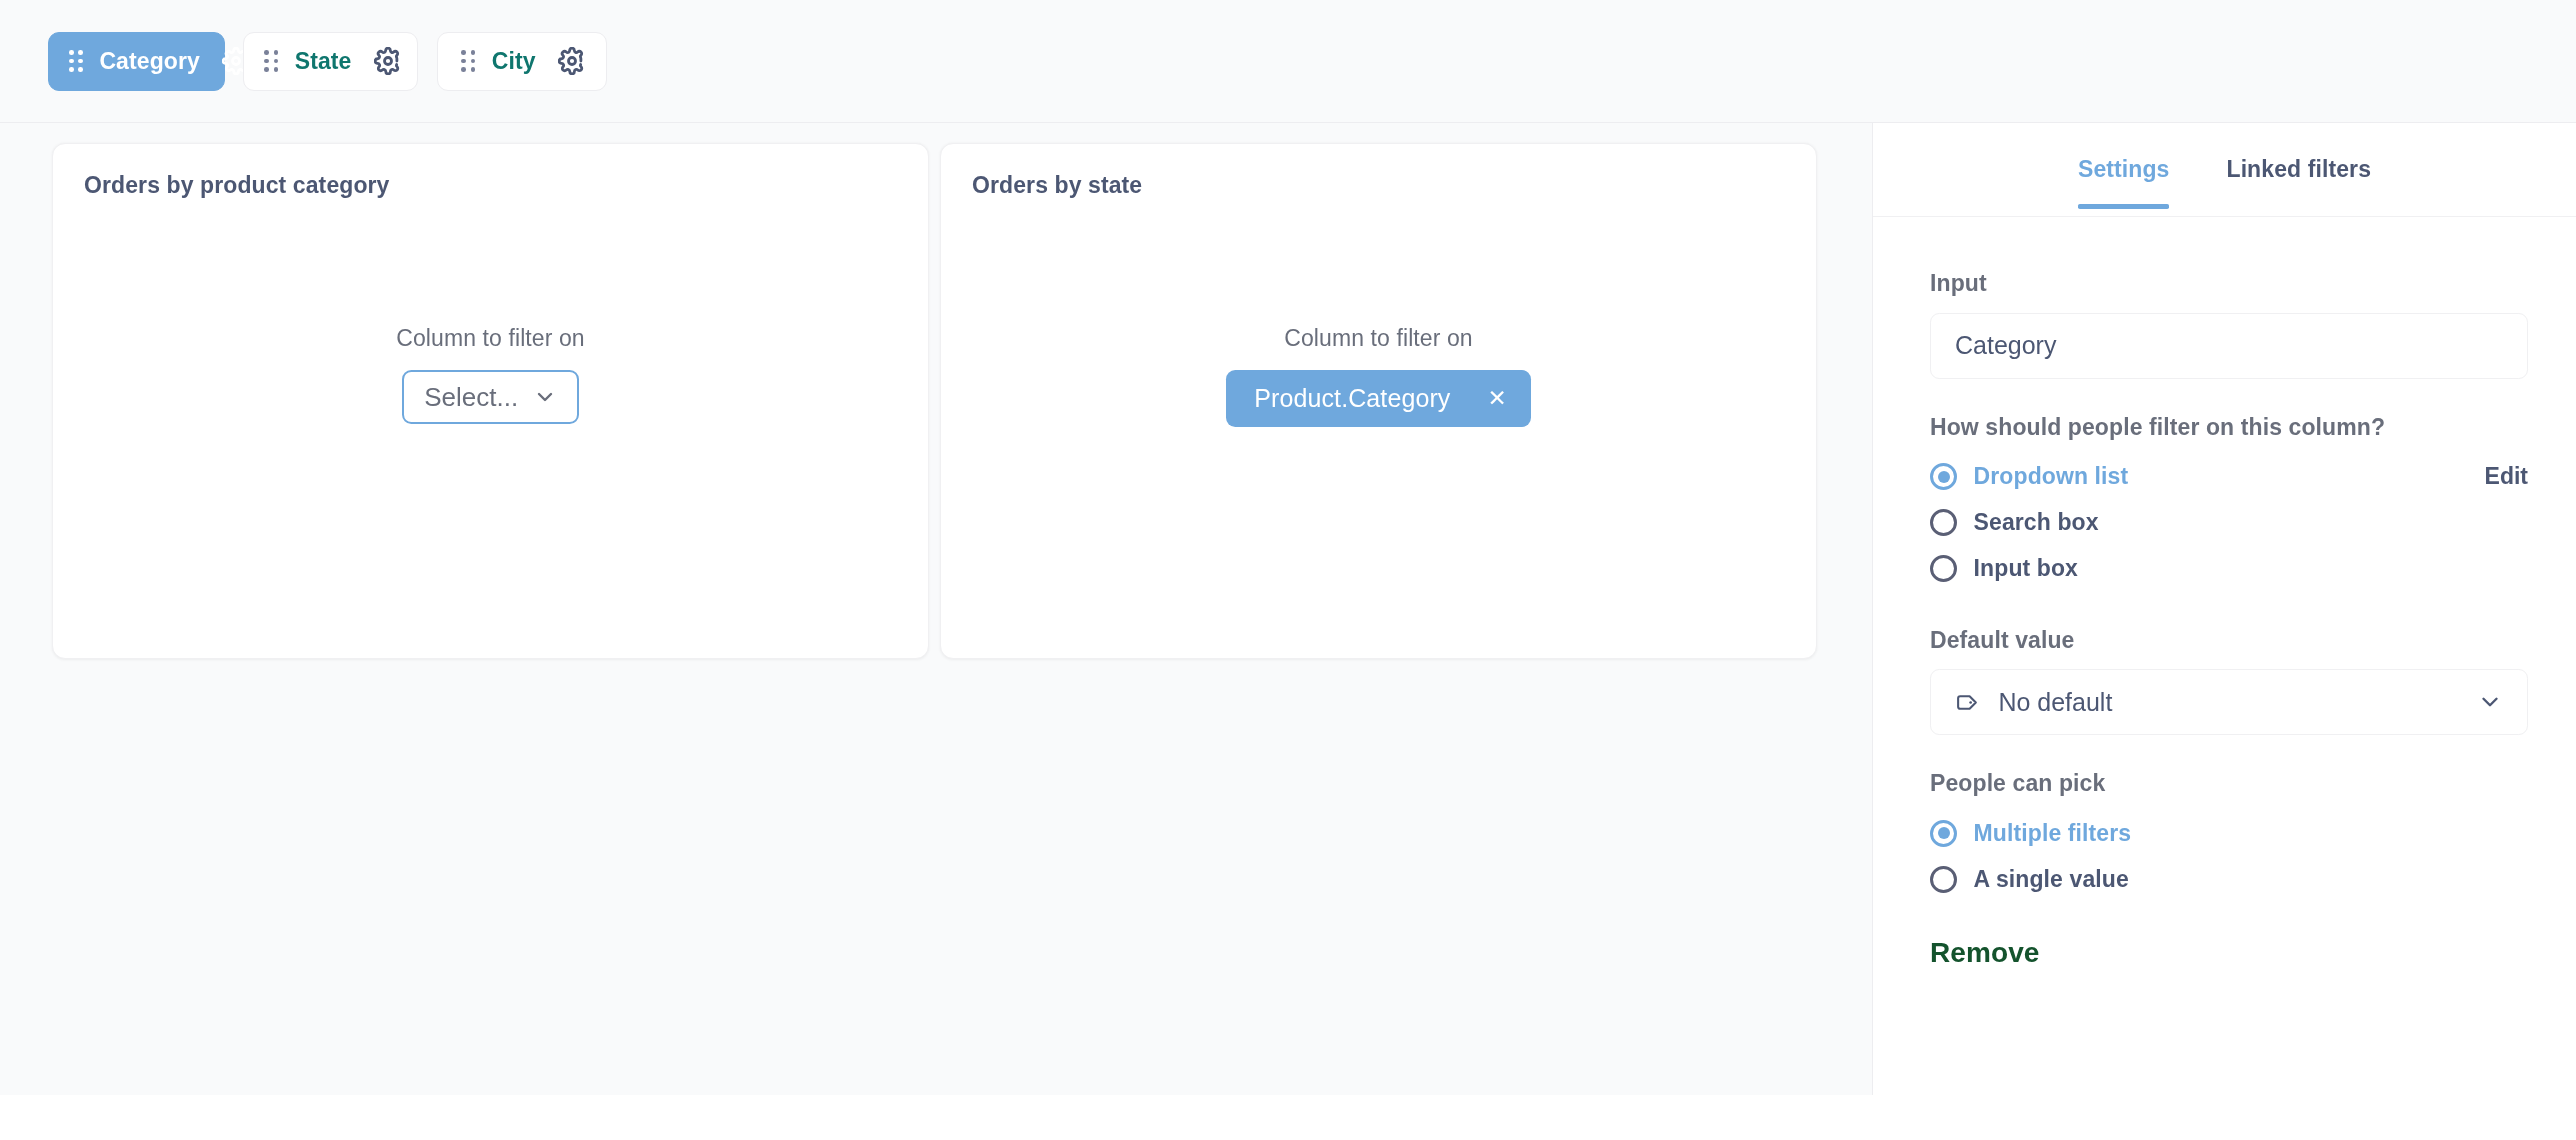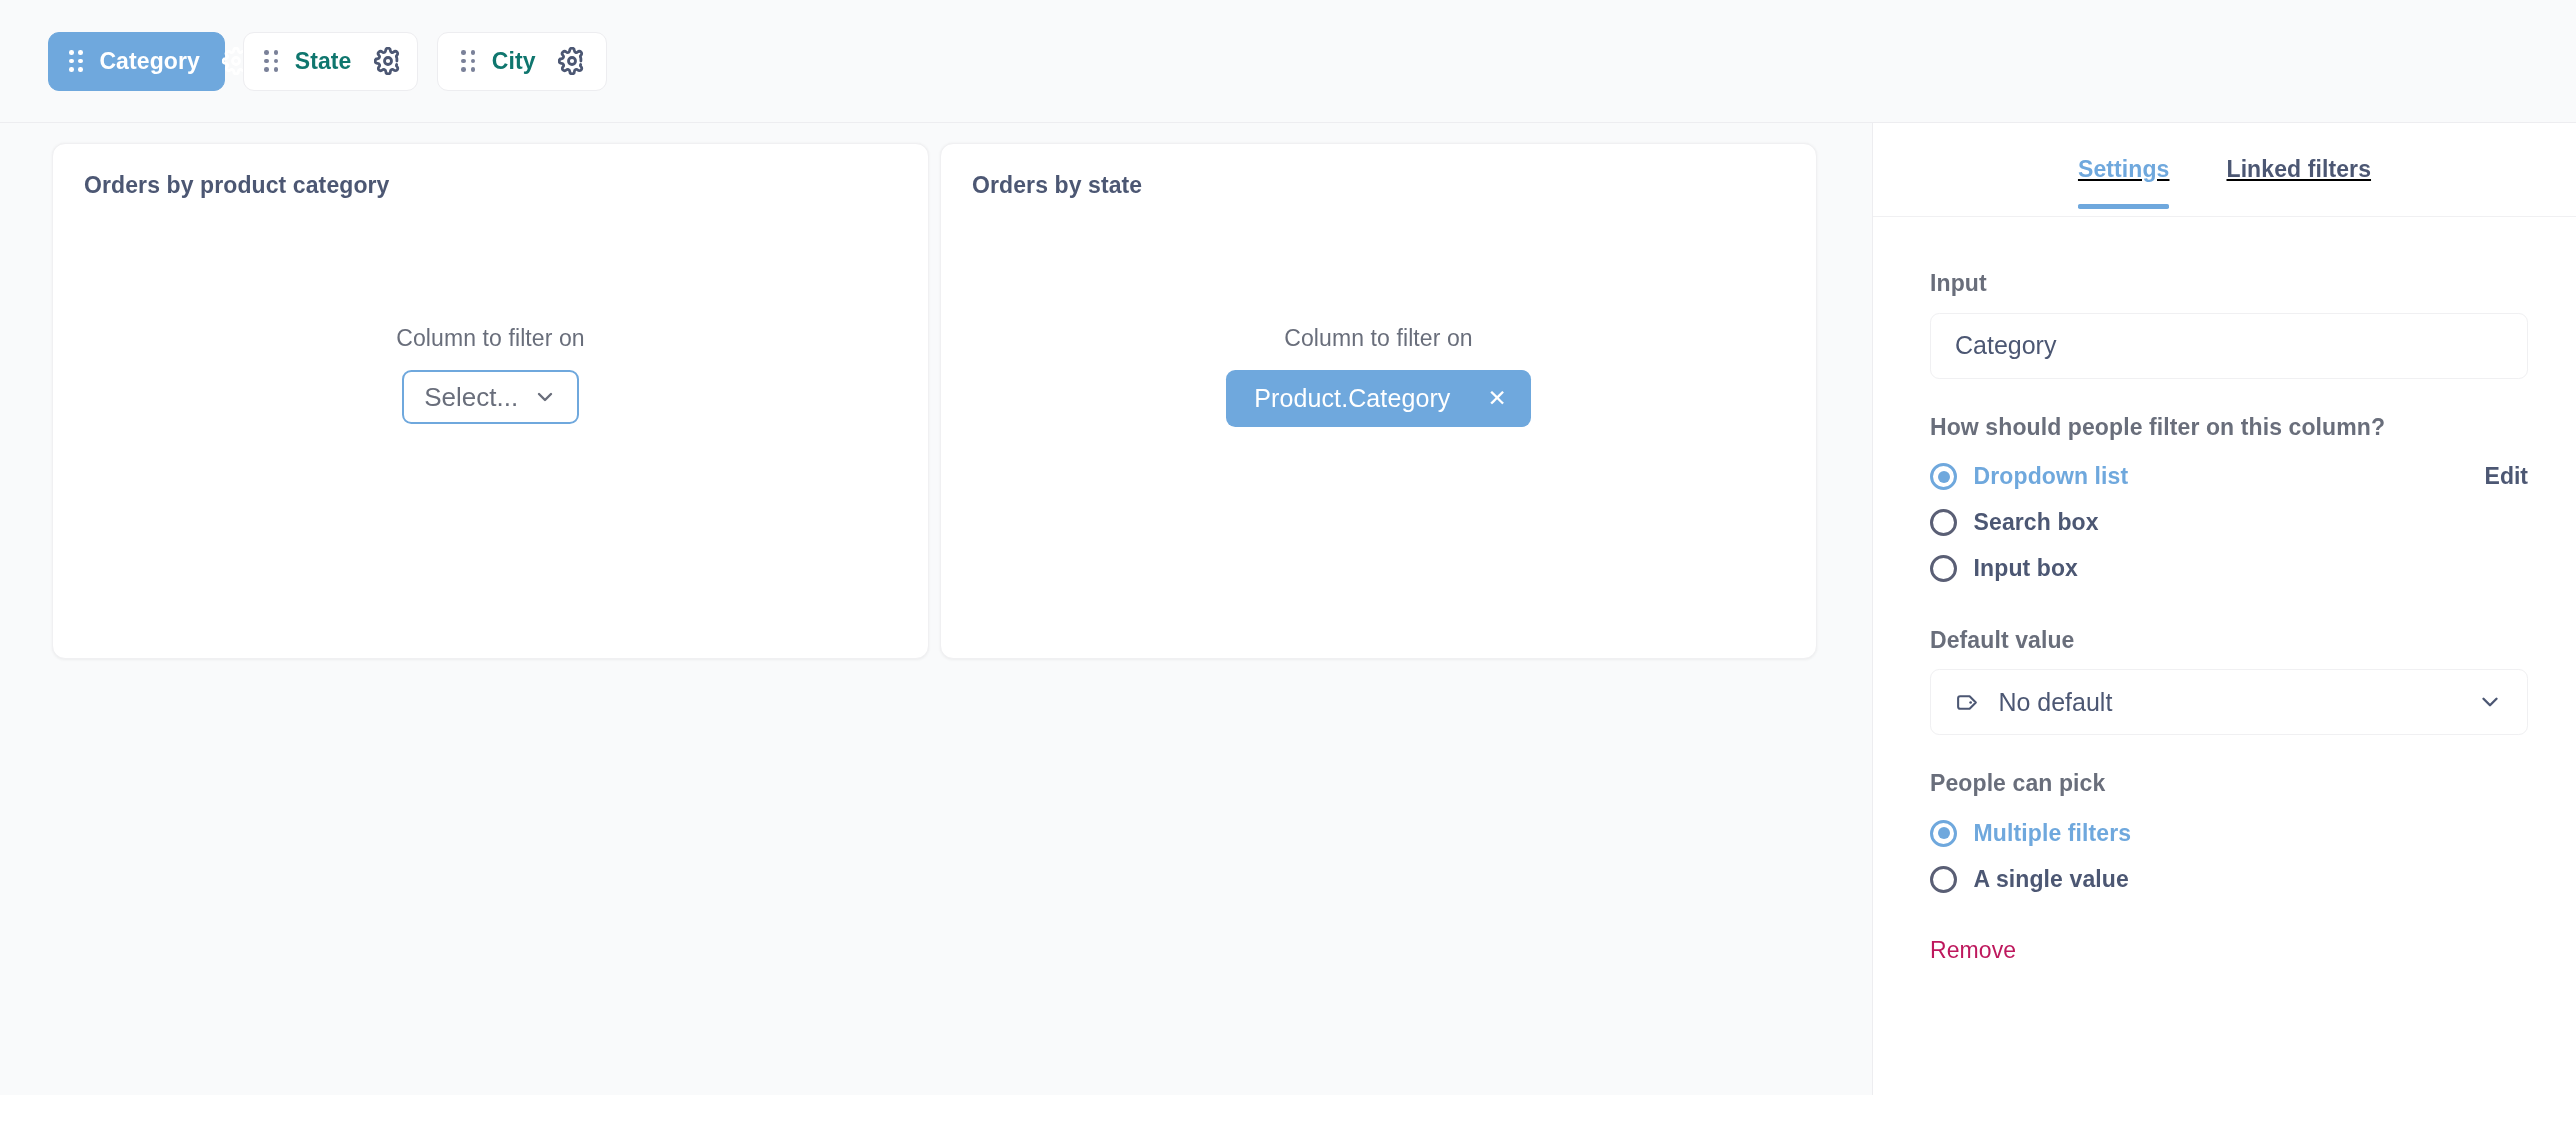--- a/index.html
+++ b/index.html
@@ -176,21 +176,20 @@
     flex-direction: column;
   }
   .tabs {
     height: 94px;
     display: flex;
     align-items: flex-start;
     justify-content: center;
     gap: 57px;
     padding-top: 33px;
     border-bottom: 1.8px solid #f0f0f2;
-    text-decoration: underline;
   }
   .tab {
     position: relative;
     font-size: 23px;
     font-weight: 700;
     color: #4c5773;
     padding-bottom: 26px;
     cursor: pointer;
     letter-spacing: 0.1px;
   }
@@ -290,23 +289,23 @@
   }
   .select-field .sf-text {
     font-size: 25px;
     color: #4c5773;
     font-weight: 400;
   }
   .select-field .sf-chev { margin-left: auto; display: flex; }
   .tag-icon { display: flex; flex: none; }
 
   .remove-label {
-    font-size: 23px;
-    font-weight: 400;
-    color: #be185d;
+    font-size: 28px;
+    font-weight: 700;
+    color: #14532d;
     letter-spacing: 0.1px;
     cursor: pointer;
   }
 </style>
 </head>
 <body>
 
 <div class="app">
 
   <div class="topbar">

